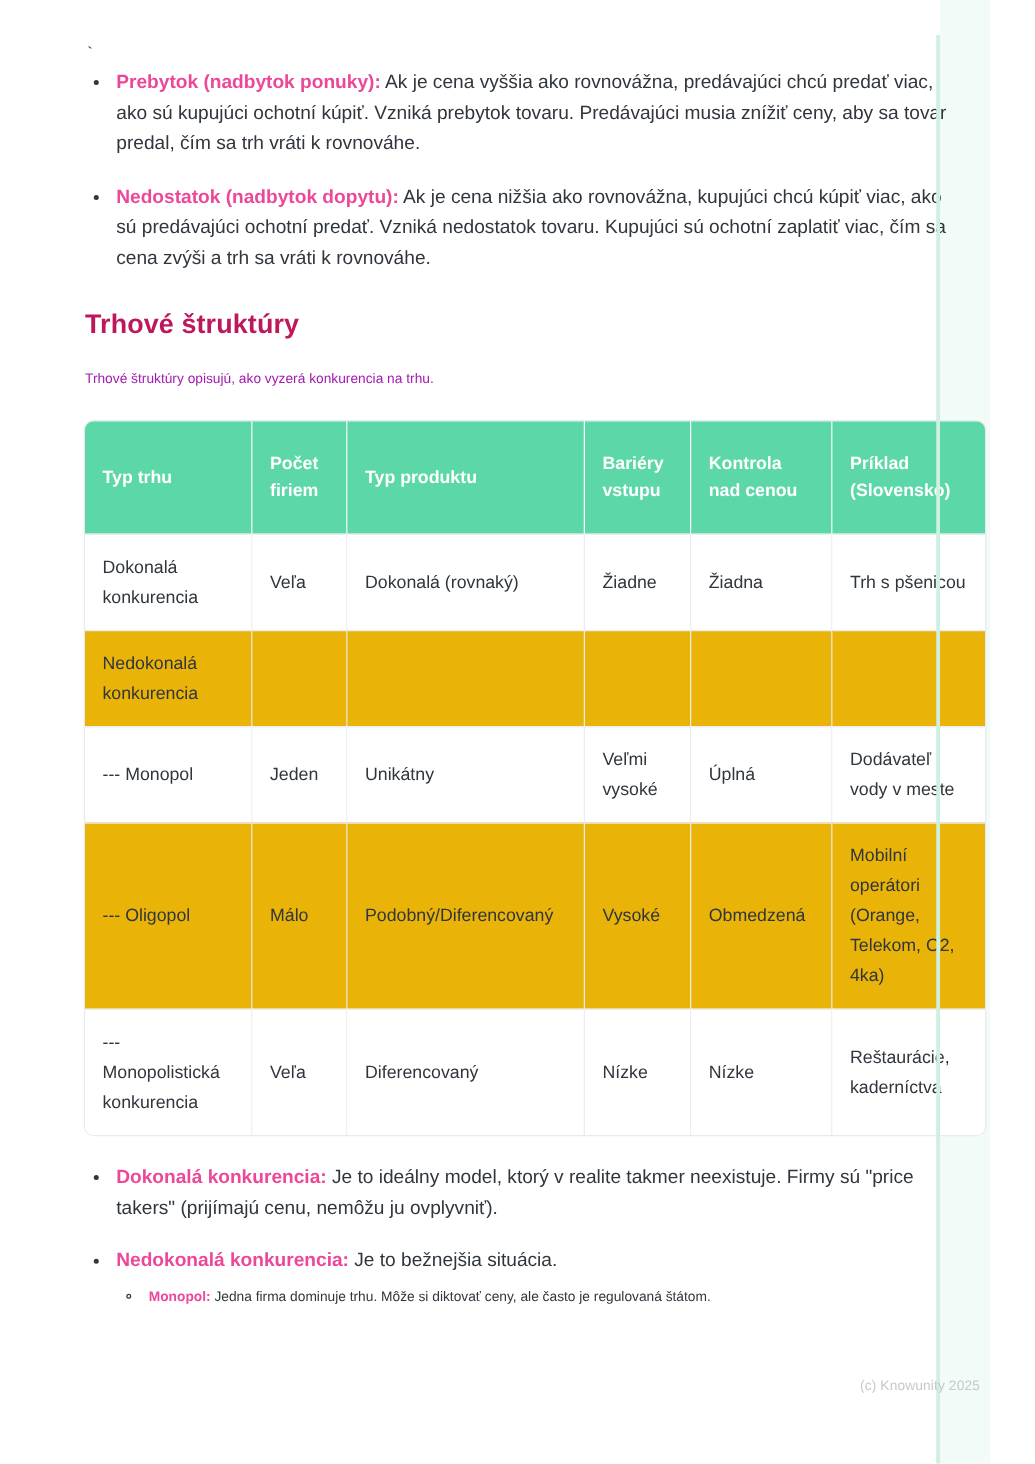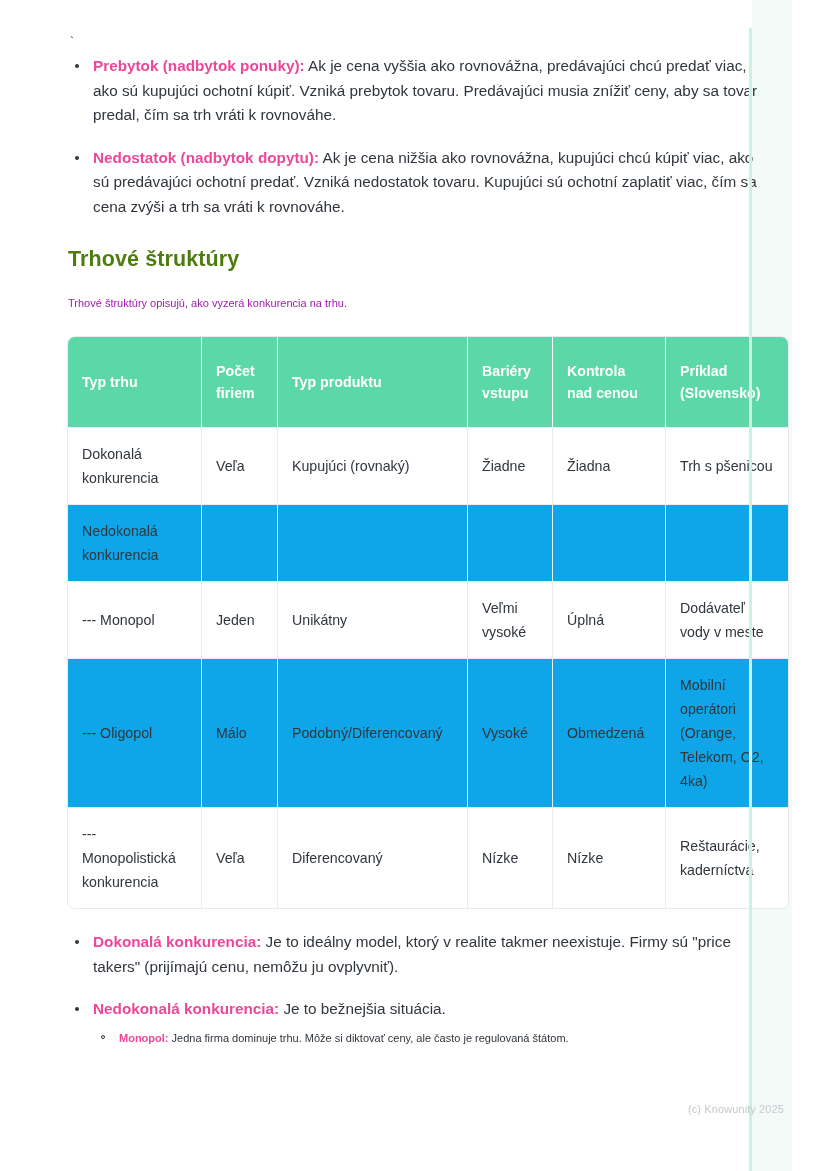--- a/index.html
+++ b/index.html
@@ -110,21 +110,21 @@
     background: transparent;
     box-sizing: border-box;
   }
 
   .lead { font-weight: bold; color: #ec4899; }
 
   h2.section-heading {
     font-size: 21.5px;
     line-height: 28px;
     font-weight: bold;
-    color: #4d7c0f;
+    color: #be185d;
     margin: 26px 0 18px 0;
     letter-spacing: 0.1px;
   }
 
   p.intro {
     font-size: 11px;
     line-height: 24px;
     color: #a21caf;
     margin: 0 0 22px 0;
   }
@@ -163,21 +163,21 @@
     text-align: left;
     padding: 14px 14px;
     font-size: 14.2px;
     line-height: 24px;
     color: #30363d;
     border-right: 1px solid #e9ecf0;
     border-top: 1px solid #e9ecf0;
     background: #ffffff;
   }
   table.market-table td:last-child { border-right: none; }
-  table.market-table tr.alt td { background: #0ea5e9; }
+  table.market-table tr.alt td { background: #eab308; }
 
   .col-1 { width: 134px; }
   .col-2 { width: 76px; }
   .col-3 { width: 190px; }
   .col-4 { width: 85px; }
   .col-5 { width: 113px; }
   .col-6 { width: 122px; }
 
   .watermark {
     position: absolute;
@@ -231,21 +231,21 @@
             <th>Typ produktu</th>
             <th>Bariéry vstupu</th>
             <th>Kontrola nad cenou</th>
             <th>Príklad (Slovensko)</th>
           </tr>
         </thead>
         <tbody>
           <tr>
             <td>Dokonalá konkurencia</td>
             <td>Veľa</td>
-            <td>Kupujúci (rovnaký)</td>
+            <td>Dokonalá (rovnaký)</td>
             <td>Žiadne</td>
             <td>Žiadna</td>
             <td>Trh s pšenicou</td>
           </tr>
           <tr class="alt">
             <td>Nedokonalá konkurencia</td>
             <td></td>
             <td></td>
             <td></td>
             <td></td>

